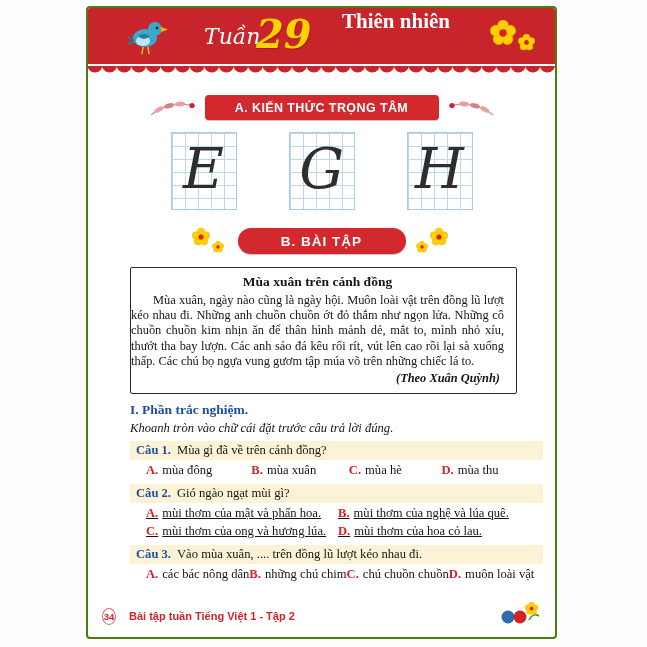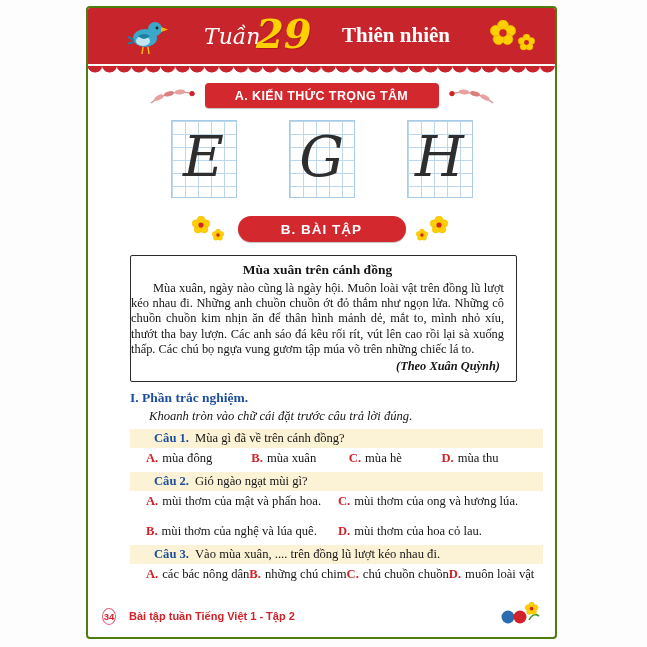--- a/index.html
+++ b/index.html
@@ -21,29 +21,29 @@
   .bird { position:absolute; left:40px; top:10px; }
   .week-label {
     position:absolute; left:116px; top:16px; color:#fff; font-size:22px;
     font-family:"DejaVu Serif",serif; font-style:italic;
   }
   .week-number {
     position:absolute; left:168px; top:2px; color:#ffd100; font-size:40px; font-weight:bold;
     font-family:"DejaVu Serif",serif; font-style:italic; text-shadow:1px 1px 0 rgba(120,0,0,.35);
   }
   .week-title {
-    position:absolute; left:254px; top:15px; color:#fff; font-size:21px; font-weight:bold;
+    position:absolute; left:254px; top:1px; color:#fff; font-size:21px; font-weight:bold;
     font-family:"Liberation Serif",serif;
   }
   .header-flowers { position:absolute; left:402px; top:8px; width:56px; height:42px; }
   .header-flowers .f1 { position:absolute; left:0; top:4px; }
   .header-flowers .f2 { position:absolute; left:28px; top:18px; }
 
   
-  .banner-a-wrap { margin-top:10px; display:flex; justify-content:center; align-items:center; gap:8px; }
+  .banner-a-wrap { margin-top:22px; display:flex; justify-content:center; align-items:center; gap:8px; }
   .banner-a {
     width:234px; height:25px; background:#d3282e; border-radius:4px;
     display:flex; align-items:center; justify-content:center;
     color:#fff; font-family:"Liberation Sans",sans-serif; font-weight:bold;
     font-size:12.5px; letter-spacing:.4px; box-shadow:0 1px 1px rgba(0,0,0,.25);
   }
   .sprig { width:48px; height:22px; }
   .sprig.flip { transform:scaleX(-1); }
 
   
@@ -79,26 +79,26 @@
     margin:11px 38px 0 42px; border:1.6px solid #2b2b2b; border-radius:2px;
     padding:6px 12px 7px 0; font-size:12.4px; line-height:1.24; color:#151515;
   }
   .passage-title { text-align:center; font-weight:bold; font-size:13.5px; margin-bottom:2px; }
   .passage p { text-indent:22px; text-align:justify; }
   .attribution { text-align:right; font-weight:bold; font-style:italic; padding-right:4px; margin-top:1px; }
 
   
   .quiz { margin:8px 12px 0 42px; font-size:12.6px; color:#151515; }
   .quiz-title { color:#1d4e9e; font-weight:bold; font-size:13.5px; margin-bottom:3px; }
-  .instruction { font-style:italic; margin-bottom:5px;margin-left:19px; }
-  .q-line { background:#fcf3d6; padding:2px 24px; margin-top:2px; }
+  .instruction { font-style:italic; margin-bottom:5px; }
+  .q-line { background:#fcf3d6; padding:2px 6px; margin-top:2px; }
   .q-label { color:#1d4e9e; font-weight:bold; margin-right:6px; }
   .opts { display:grid; padding:3px 4px 4px 16px; }
   .opts.row4 { grid-template-columns:1.08fr 1fr .95fr 1fr; }
-  .opts.grid2 { grid-template-columns:192px 1fr; row-gap:15px; }
+  .opts.grid2 { grid-template-columns:192px 1fr; row-gap:3px;text-decoration:underline; }
   .opt { white-space:nowrap; }
   .opt .letter { color:#d2232a; font-weight:bold; margin-right:4px; }
 
   
   .footer {
     position:absolute; left:14px; right:14px; bottom:7px;
     display:flex; align-items:center;
   }
   .page-circle {
     width:14px; height:17px; border:1.5px solid #e0607e; border-radius:50%;
@@ -230,22 +230,22 @@
           <span class="opt"><span class="letter">D.</span><span>mùa thu</span></span>
         </div>
       </div>
 
       <div>
         <div class="q-line">
           <span class="q-label">Câu 2.</span><span>Gió ngào ngạt mùi gì?</span>
         </div>
         <div class="opts grid2">
           <span class="opt"><span class="letter">A.</span><span>mùi thơm của mật và phấn hoa.</span></span>
+          <span class="opt"><span class="letter">B.</span><span>mùi thơm của nghệ và lúa quê.</span></span>
           <span class="opt"><span class="letter">C.</span><span>mùi thơm của ong và hương lúa.</span></span>
-          <span class="opt"><span class="letter">B.</span><span>mùi thơm của nghệ và lúa quê.</span></span>
           <span class="opt"><span class="letter">D.</span><span>mùi thơm của hoa cỏ lau.</span></span>
         </div>
       </div>
 
       <div>
         <div class="q-line">
           <span class="q-label">Câu 3.</span><span>Vào mùa xuân, .... trên đồng lũ lượt kéo nhau đi.</span>
         </div>
         <div class="opts row4">
           <span class="opt"><span class="letter">A.</span><span>các bác nông dân</span></span>

